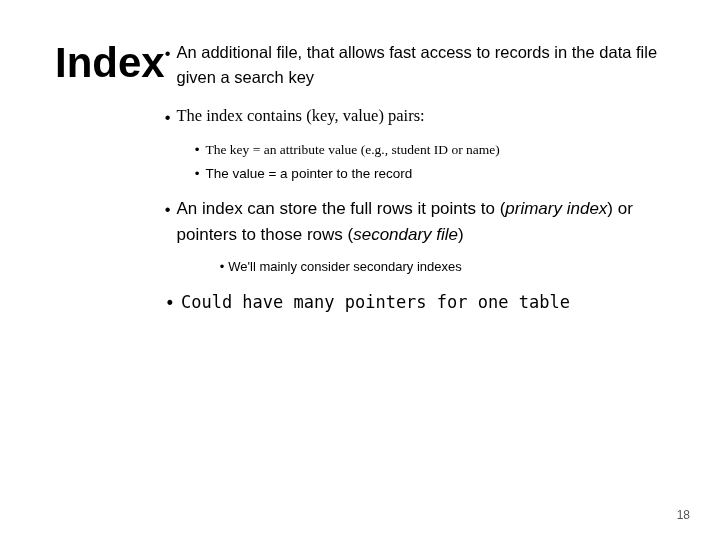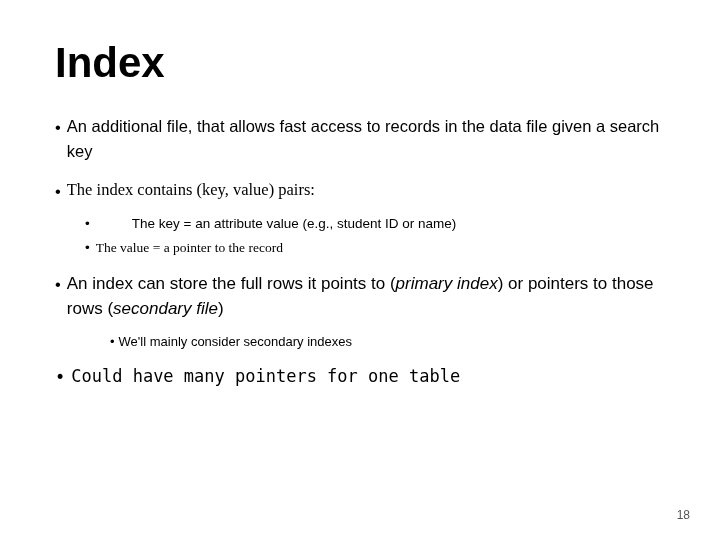--- a/index.html
+++ b/index.html
@@ -16,21 +16,21 @@
       overflow: hidden;
       position: relative;
     }
 
     .slide {
       width: 720px;
       height: 540px;
       background: #ffffff;
       padding: 40px 55px 30px 55px;
       display: flex;
-      flex-direction: column;
+      flex-direction: row;
     }
 
     .slide-title {
       font-size: 42px;
       font-weight: bold;
       color: #000000;
       margin-bottom: 28px;
       line-height: 1.1;
     }
 
@@ -111,25 +111,25 @@
       <span>An additional file, that allows fast access to records in the data file given a search key</span>
     </div>
 
     <div class="bullet-main section-gap">
       <span class="bullet-dot">•</span>
       <span style="font-family: Liberation Serif, serif; font-size: 16.5px;">The  index  contains  (key,  value)  pairs:</span>
     </div>
 
     <div class="bullet-sub">
       <span class="bullet-dot">•</span>
-      <span style="font-family: Liberation Sans, sans-serif; margin-left: 36px;">The key = an attribute value (e.g., student ID or name)</span>
+      <span style="font-family: Liberation Serif, serif;">The key = an attribute value (e.g., student ID or name)</span>
     </div>
     <div class="bullet-sub">
       <span class="bullet-dot">•</span>
-      <span style="font-family: Liberation Serif, serif;">The value = a pointer to the record</span>
+      <span style="font-family: Liberation Sans, sans-serif;">The value = a pointer to the record</span>
     </div>
 
     <div class="bullet-main section-gap" style="margin-top: 10px;">
       <span class="bullet-dot">•</span>
       <span style="font-size: 17px;">
         <span>An index can store the full rows it points to (</span><em>primary index</em><span>) or pointers to those rows (</span><em>secondary file</em><span>)</span>
       </span>
     </div>
 
     <div class="bullet-tiny">

